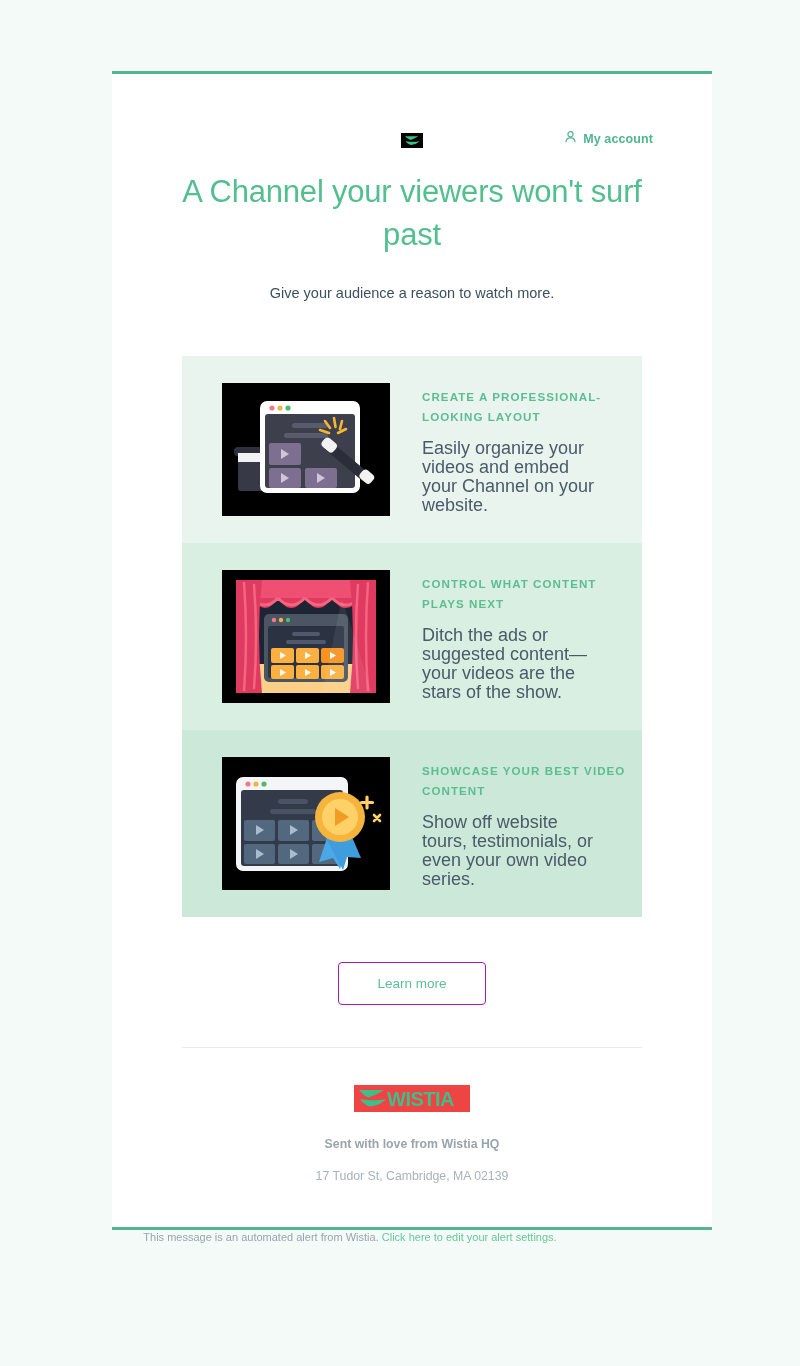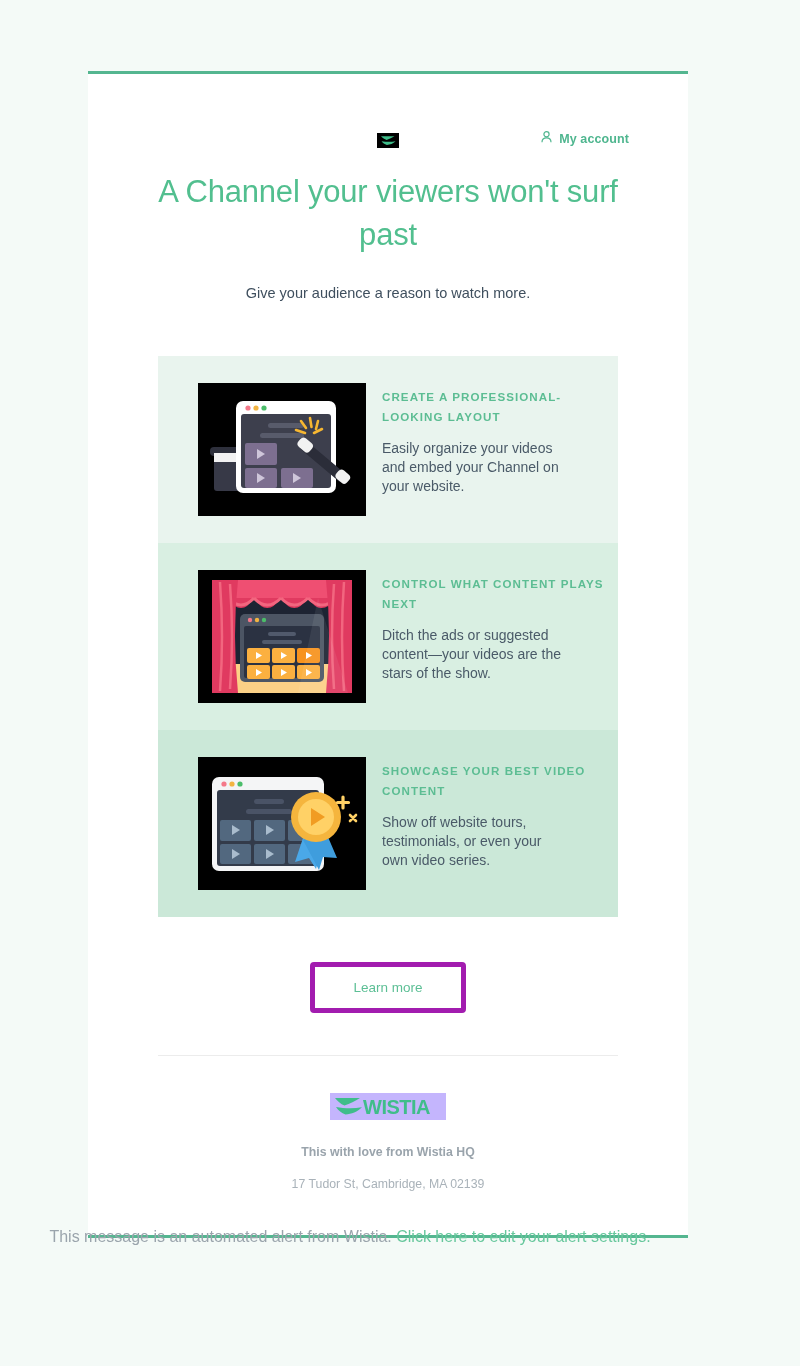--- a/index.html
+++ b/index.html
@@ -15,21 +15,21 @@
   .page {
     width: 800px;
     height: 1366px;
     background: #f4faf7;
     position: relative;
   }
 
   
   .card {
     position: absolute;
-    left: 88px;
+    left: 112px;
     top: 71px;
     width: 600px;
     background: #ffffff;
   }
 
   .rule-top, .rule-bottom {
     height: 3px;
     background: #54b690;
     width: 100%;
   }
@@ -87,21 +87,21 @@
     font-size: 14.5px;
     line-height: 22px;
   }
 
   
   .features { margin-top: 52px; padding: 0 70px; }
 
   .feature {
     display: flex;
     align-items: flex-start;
-    gap: 16px;
+    gap: 32px;
     padding: 27px 0 27px 40px;
   }
   .feature.t1 { background: #e9f4ee; }
   .feature.t2 { background: #d9efe2; }
   .feature.t3 { background: #cbe8d8; }
 
   .thumb {
     width: 168px;
     height: 133px;
     flex: none;
@@ -116,51 +116,51 @@
     color: #5cbd93;
     font-size: 11.6px;
     font-weight: bold;
     letter-spacing: 1.05px;
     line-height: 20px;
     text-transform: uppercase;
   }
   .fbody {
     margin-top: 12px;
     color: #4a5a68;
-    font-size: 14px;
+    font-size: 18px;
     line-height: 19px;
     max-width: 180px;
   }
 
   
   .cta-wrap { text-align: center; padding: 45px 0 0; }
   .cta {
     display: inline-block;
-    border: 5px solid #a21caf;
+    border: 1px solid #a21caf;
     border-radius: 4px;
     color: #5cbf95;
     background: #ffffff;
     font-size: 13.5px;
     padding: 13px 38px;
     text-decoration: none;
     cursor: pointer;
   }
 
   .divider {
     margin: 42px 70px 0;
     height: 1px;
     background: #ececec;
   }
 
   
   .footer { text-align: center; padding: 37px 0 42px; }
 
   .wordmark {
     display: inline-block;
-    background: #c4b5fd;
+    background: #ef4444;
     padding: 2px 3px 3px;
     line-height: 0;
   }
   .wordmark svg { display: block; }
 
   .foot-strong {
     margin-top: 19px;
     color: #9aa4ac;
     font-size: 12.3px;
     font-weight: bold;
@@ -173,21 +173,21 @@
     line-height: 18px;
   }
 
   
   .note {
     position: absolute;
     left: 0;
     top: 1229px;
     width: 700px;
     text-align: center;
-    font-size: 16px;
+    font-size: 11px;
     color: #9aa4ac;
     line-height: 16px;
   }
   .note a { color: #66c79c; text-decoration: none; cursor: pointer; }
 </style>
 </head>
 <body>
 
 <div class="page">
 
@@ -359,21 +359,21 @@
     <div class="divider"></div>
 
     <div class="footer">
       <div class="wordmark">
         <svg width="110" height="22" viewBox="0 0 110 22">
           <path d="M2 3 C8 3 16 3 27 3 C22 6 17 8.6 11.5 10.6 C7.5 9 4.5 6 2 3 Z" fill="#3fbd8a"></path>
           <path d="M3 12 C11 13.4 20 13.8 29 12.3 C24.5 16.8 18.5 19.4 12.5 19.4 C8.5 18.2 5.3 15.4 3 12 Z" fill="#3fbd8a"></path>
           <text x="30" y="18.6" font-family="'Liberation Sans', sans-serif" font-size="20" font-weight="bold" fill="#3fbd8a" letter-spacing="-0.5">WISTIA</text>
         </svg>
       </div>
-      <div class="foot-strong">This with love from Wistia HQ</div>
+      <div class="foot-strong">Sent with love from Wistia HQ</div>
       <div class="foot-addr">17 Tudor St, Cambridge, MA 02139</div>
     </div>
 
     <div class="rule-bottom"></div>
   </div>
 
   <div class="note">
     <span>This message is an automated alert from Wistia.</span>
     <a>Click here to edit your alert settings.</a>
   </div>

